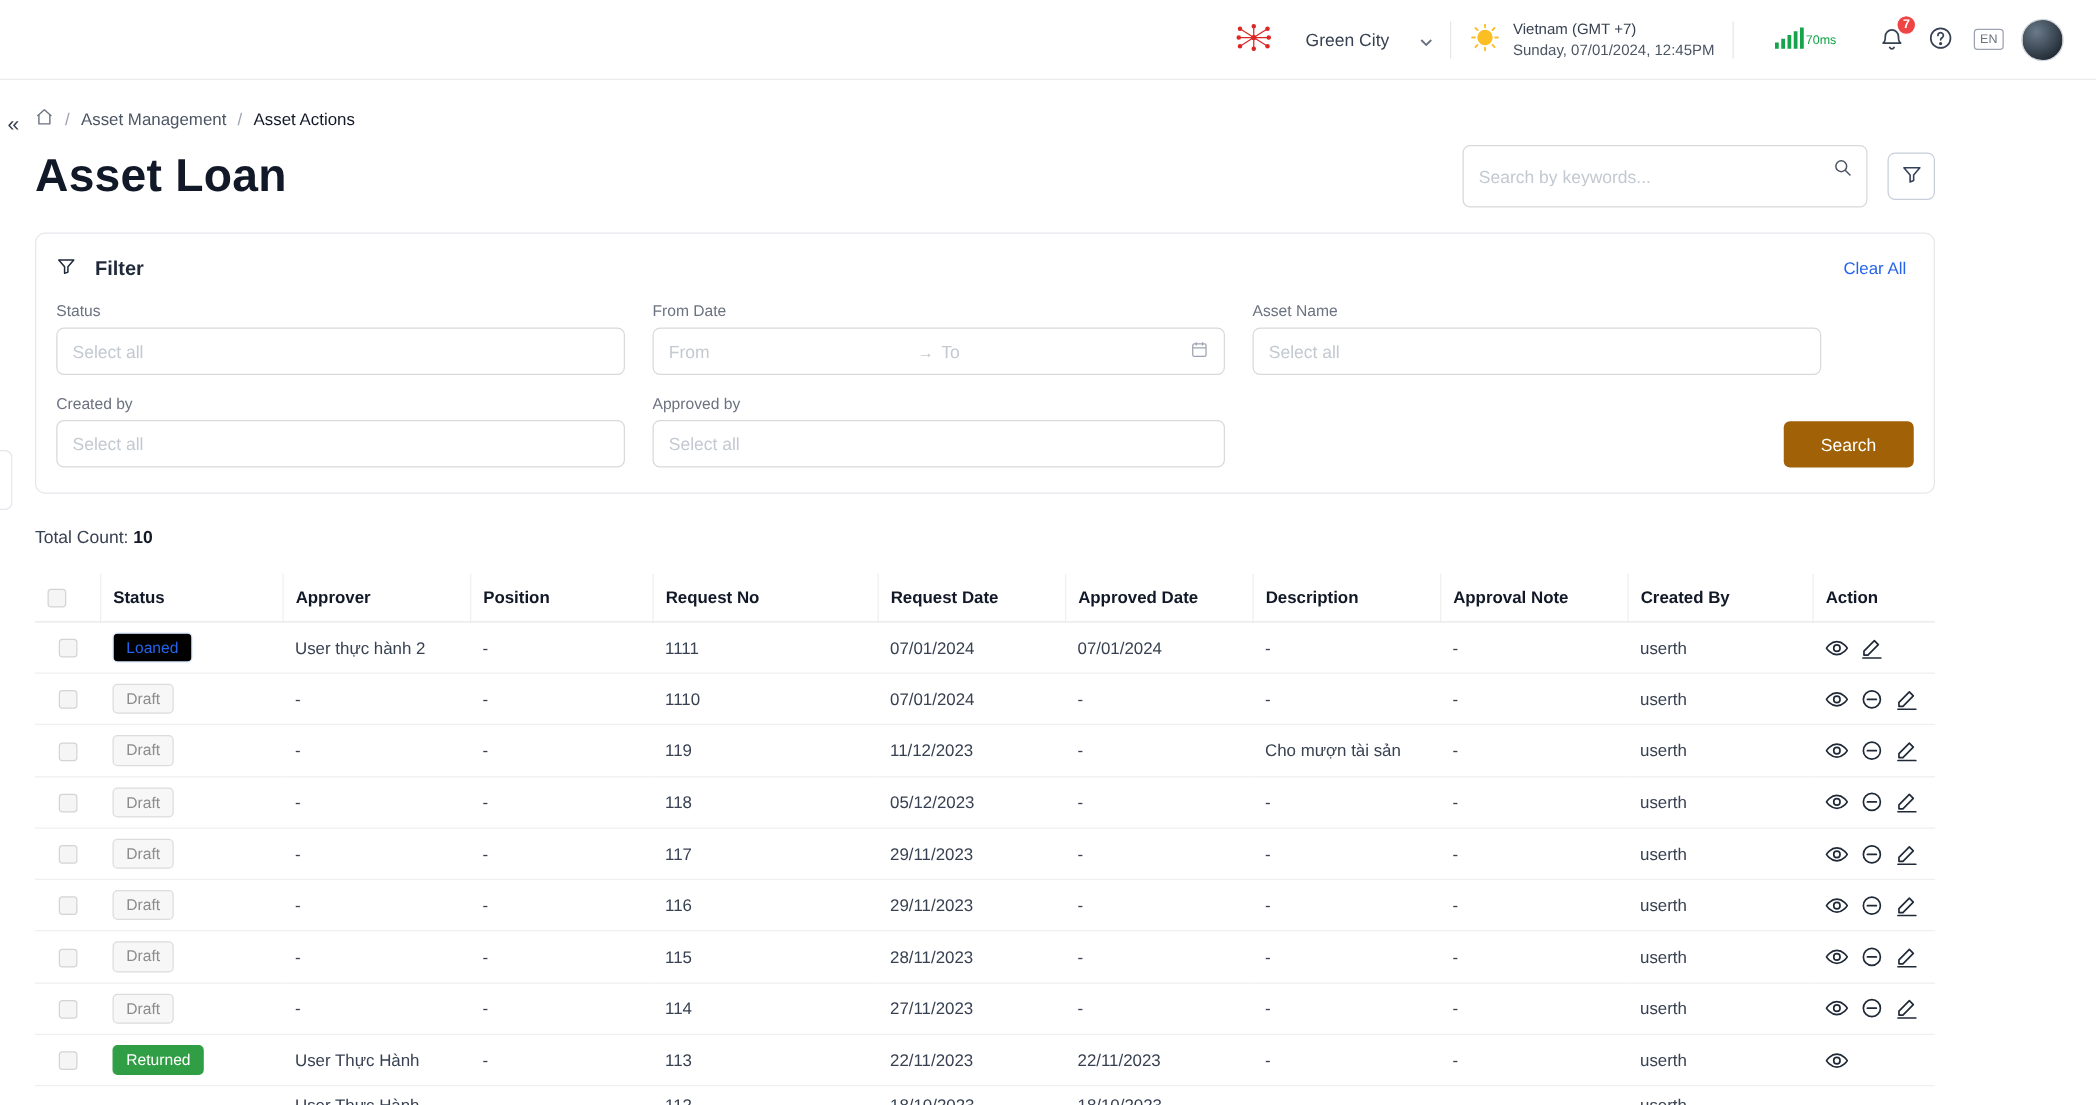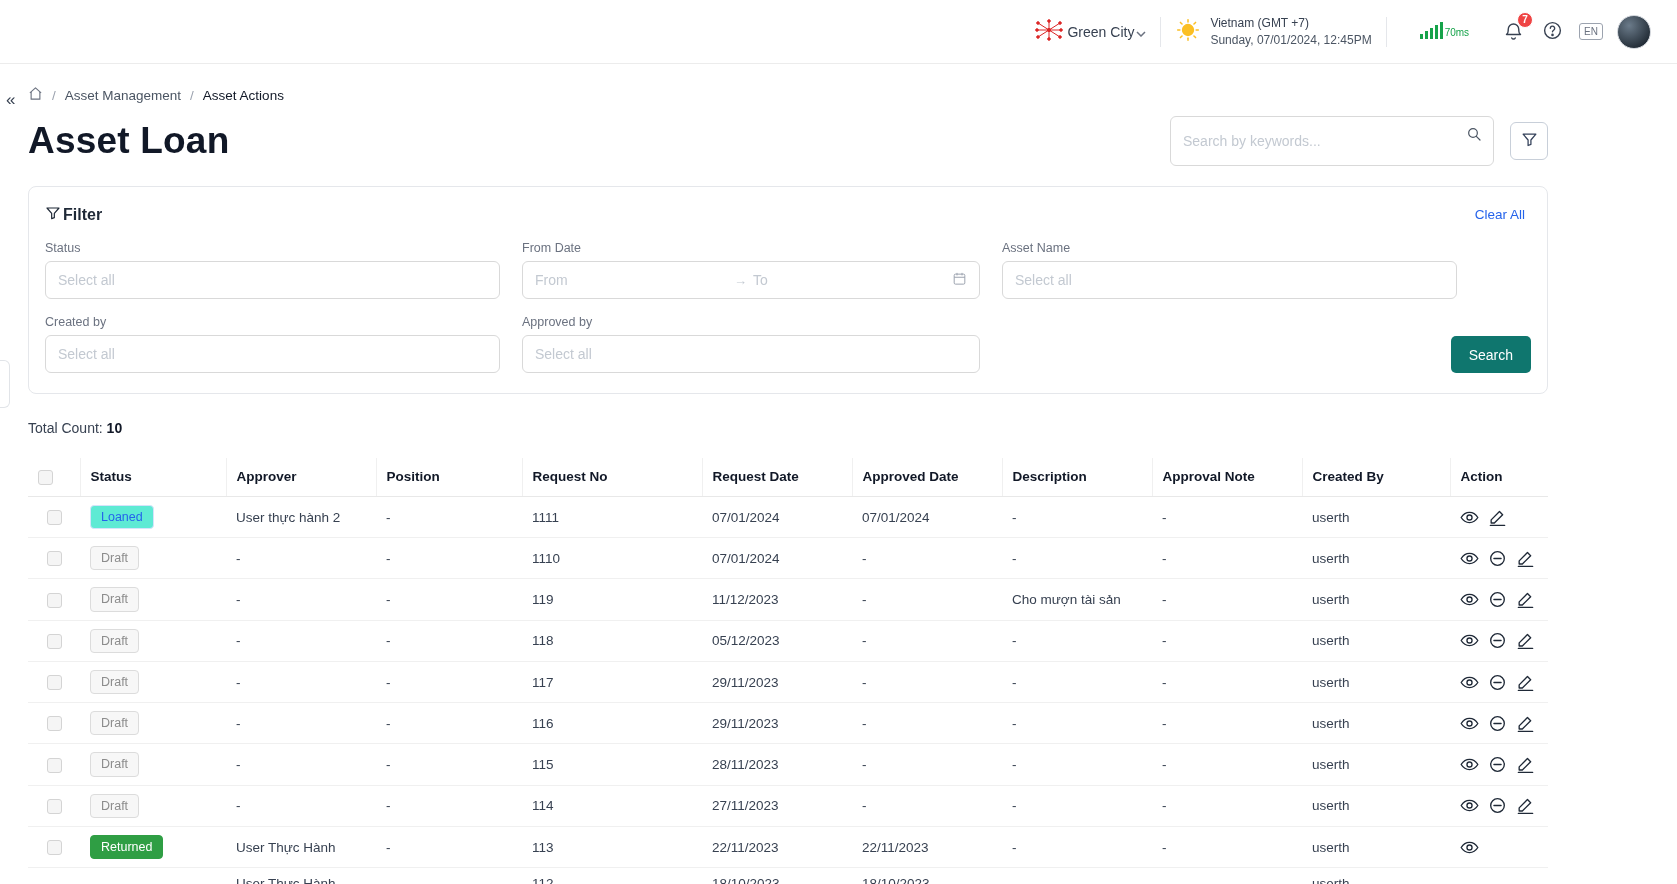--- a/index.html
+++ b/index.html
@@ -19,21 +19,21 @@
     display: flex;
     align-items: center;
     padding: 0 26px 0 16px;
   }
   .header-right {
     margin-left: auto;
     display: flex;
     align-items: center;
     gap: 14px;
   }
-  .org-selector { display: flex; align-items: center; gap: 2px; cursor: pointer; font-size: 14px; color: #374151; }
+  .org-selector { display: flex; align-items: center; gap: 25px; cursor: pointer; font-size: 14px; color: #374151; }
   .v-divider { width: 1px; height: 30px; background: #e5e7eb; }
   .locale-info { display: flex; align-items: center; gap: 9px; }
   .locale-text { display: flex; flex-direction: column; line-height: 1.35; }
   .locale-region { font-size: 12px; color: #374151; }
   .locale-datetime { font-size: 12px; color: #4b5563; }
   .network-status { display: flex; flex-direction: row; align-items: center; margin: 0 18px; }
   .latency { font-size: 10px; color: #16a34a; margin-top: 1px; }
   .icon-btn { position: relative; display: flex; align-items: center; justify-content: center; cursor: pointer; background: none; border: none; padding: 2px; }
   .notif-badge {
     position: absolute; top: -6px; right: -7px;
@@ -89,21 +89,21 @@
     background: #fff; display: flex; align-items: center; justify-content: center;
     cursor: pointer; color: #34415a;
   }
 
   
   .filter-card {
     position: relative; margin-top: 20px;
     border: 1px solid #e5e7eb; border-radius: 8px;
     padding: 18px 16px 20px; background: #fff;
   }
-  .filter-title-row { display: flex; align-items: center; gap: 2px; font-size: 16px; font-weight: 600; color: #1f2937; }
+  .filter-title-row { display: flex; align-items: center; gap: 15px; font-size: 16px; font-weight: 600; color: #1f2937; }
   .clear-all-link { position: absolute; top: 20px; right: 22px; color: #2563eb; font-size: 13.5px; cursor: pointer; text-decoration: none; }
   .filter-grid {
     margin-top: 16px; display: grid;
     grid-template-columns: 455px 458px 455px;
     column-gap: 22px; row-gap: 16px;
   }
   .field-label { font-size: 12.5px; color: #6b7280; margin-bottom: 6px; }
   .select-input, .date-box {
     width: 100%; height: 38px; border: 1px solid #d9d9d9; border-radius: 6px;
     font-size: 14px; color: #374151; background: #fff;
@@ -113,22 +113,22 @@
   .select-input::placeholder { color: #c3c9d1; }
   .date-box { display: flex; align-items: center; padding: 0 12px; gap: 6px; }
   .date-box input {
     border: none; outline: none; flex: 1; min-width: 0; font-size: 14px; color: #374151;
     font-family: "Liberation Sans", sans-serif;
   }
   .date-box input::placeholder { color: #c3c9d1; }
   .date-arrow { color: #c3c9d1; font-size: 13px; }
   .filter-search-btn {
     position: absolute; right: 16px; bottom: 20px;
-    height: 37px; padding: 0 18px;
-    background: #0f766e; color: #fff; border: none; border-radius: 5px;
+    height: 37px; padding: 0 30px;
+    background: #a16207; color: #fff; border: none; border-radius: 5px;
     font-size: 14px; cursor: pointer; font-family: "Liberation Sans", sans-serif;
   }
 
   
   .toolbar { margin-top: 26px; display: flex; justify-content: space-between; }
   .total-count { font-size: 14px; color: #374151; }
   .total-count b { color: #111827; }
   .toolbar-right { display: flex; align-items: center; gap: 22px; }
   .display-link { display: flex; align-items: center; gap: 6px; color: #2563eb; font-size: 14px; cursor: pointer; background: none; border: none; font-family: "Liberation Sans", sans-serif; }
   .create-btn {
@@ -153,21 +153,21 @@
   .cb-cell { text-align: center; }
   .checkbox {
     display: inline-block; width: 15px; height: 15px;
     background: #f5f5f5; border: 1px solid #d4d4d4; border-radius: 3px;
     vertical-align: middle; cursor: pointer;
   }
   .badge {
     display: inline-block; padding: 3px 10px; border-radius: 4px;
     font-size: 12.5px; line-height: 1.3; border: 1px solid transparent;
   }
-  .badge-loaned   { background: #5eead4; color: #2563eb; border-color: #d5e3fb; }
+  .badge-loaned   { background: #000000; color: #2563eb; border-color: #d5e3fb; }
   .badge-draft    { background: #f7f7f7; color: #8c8c8c; border-color: #dcdcdc; }
   .badge-returned { background: #2f9e44; color: #ffffff; border-color: #2f9e44; }
   .action-cell { }
   .action-icon { display: inline-flex; margin-right: 9px; cursor: pointer; vertical-align: middle; }
 </style>
 </head>
 <body>
 
 <header class="top-header">
   <div class="header-right">

